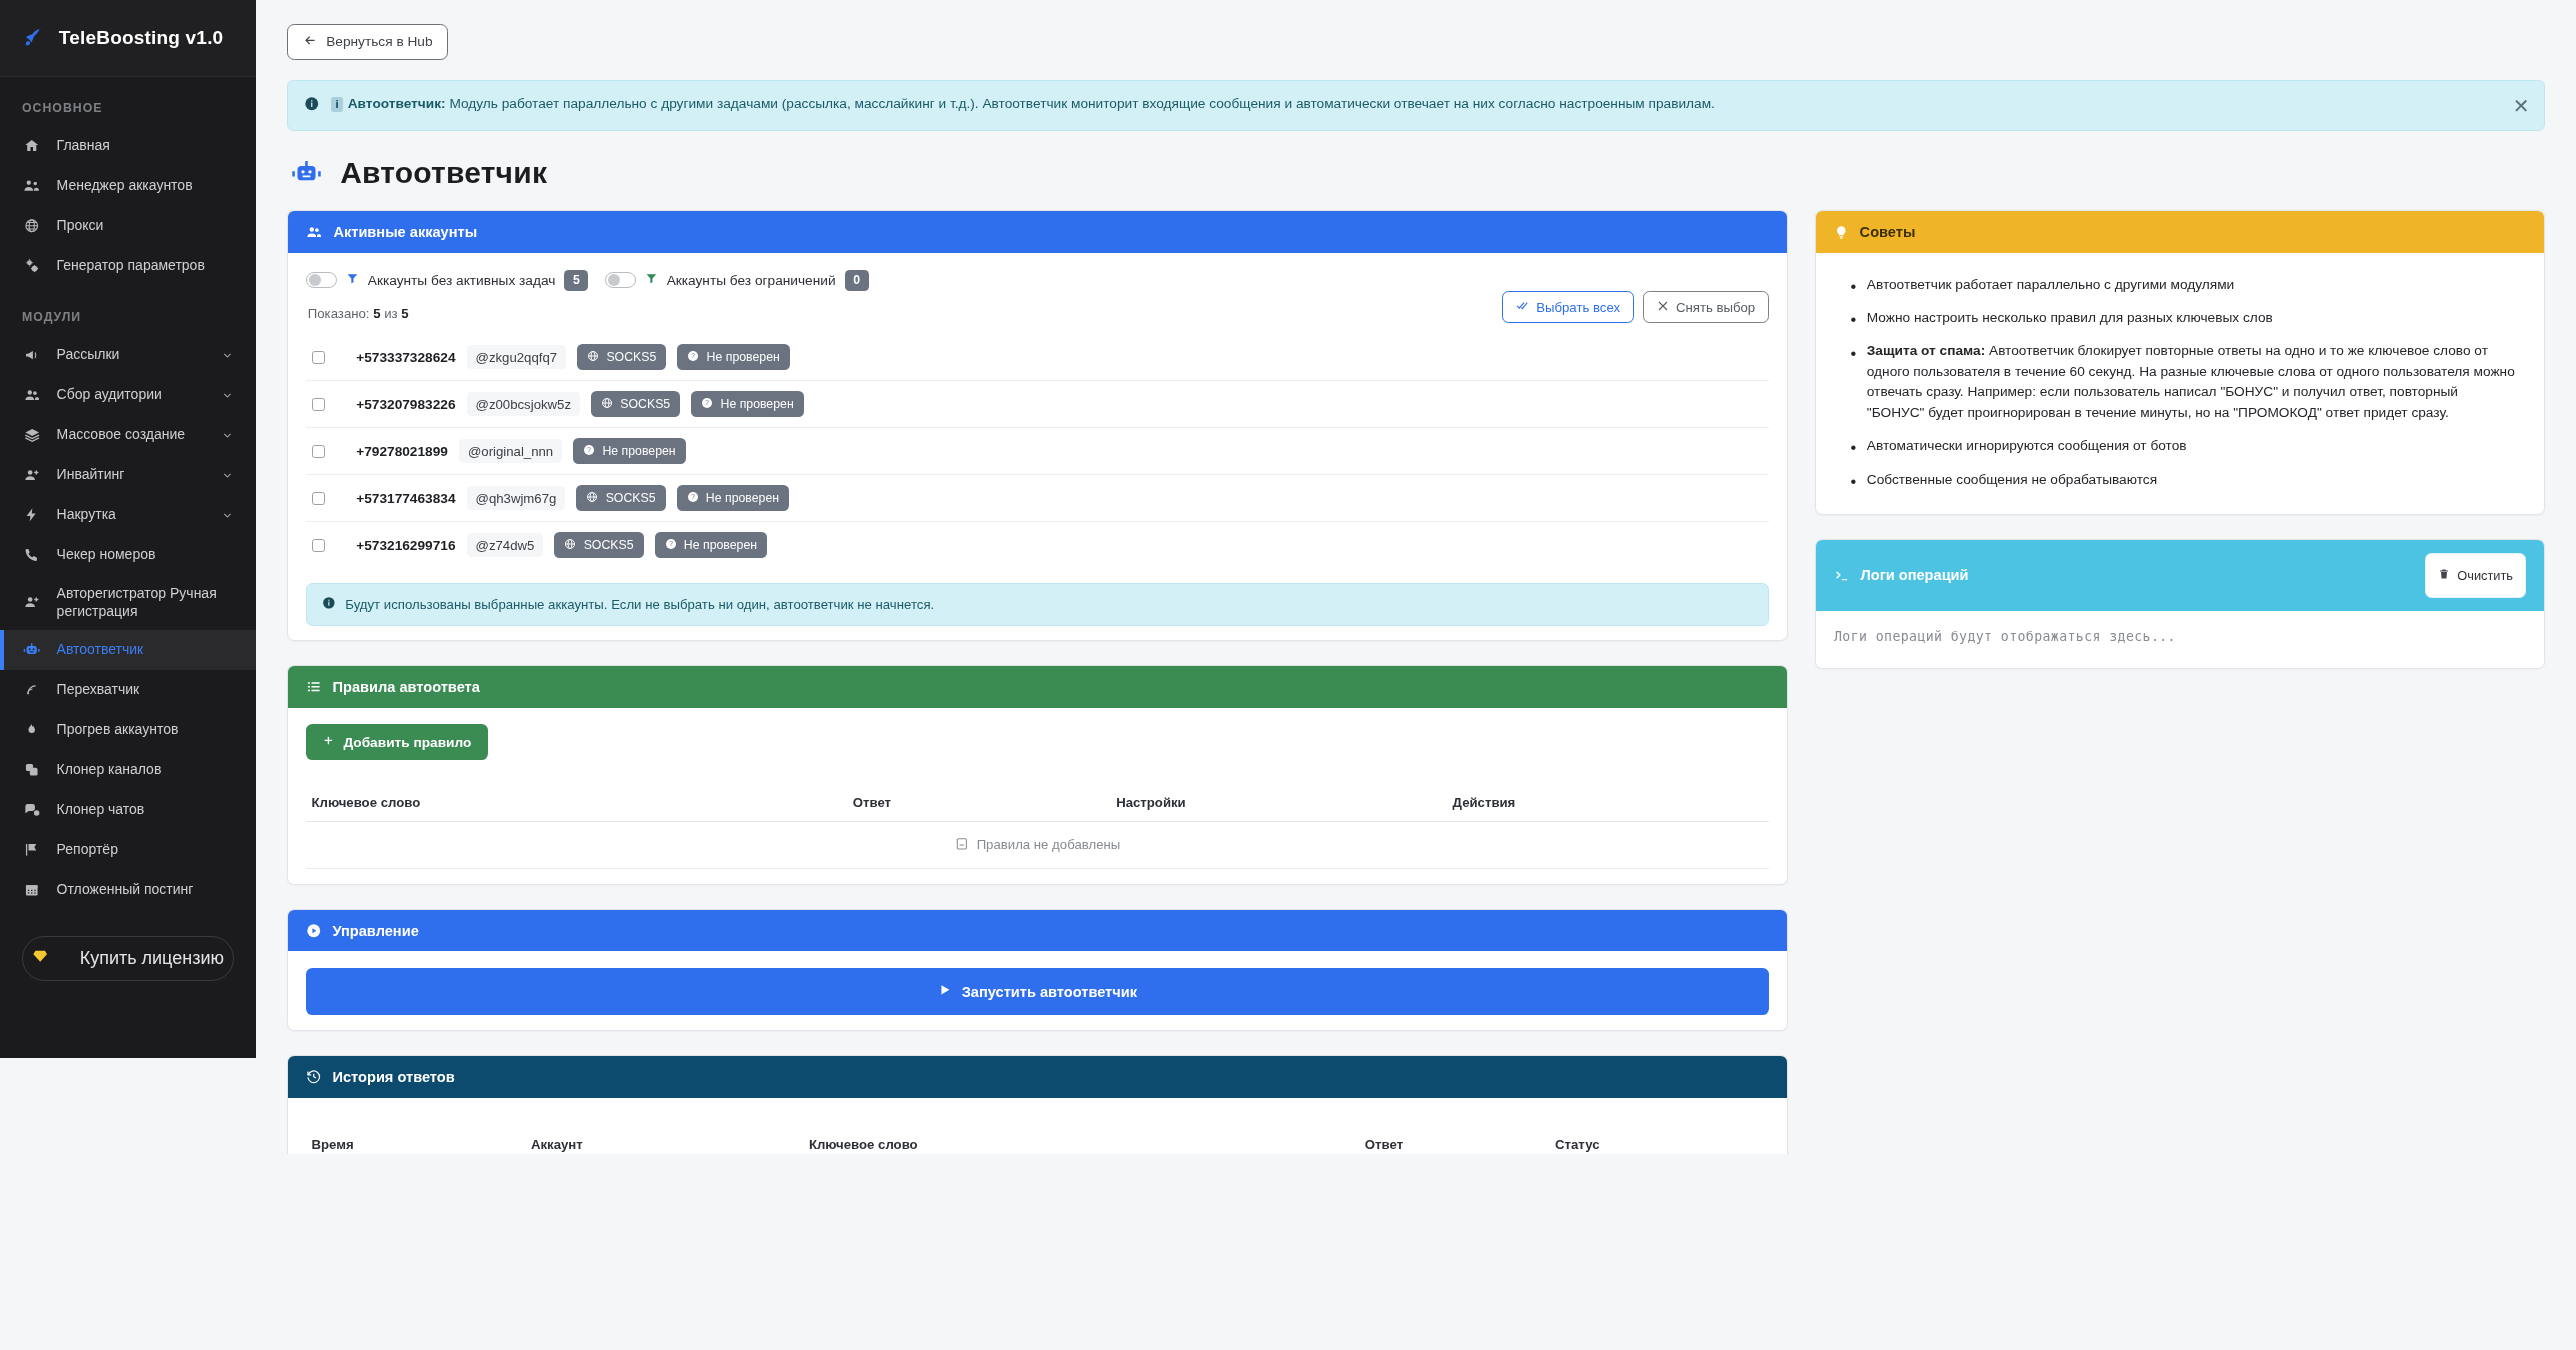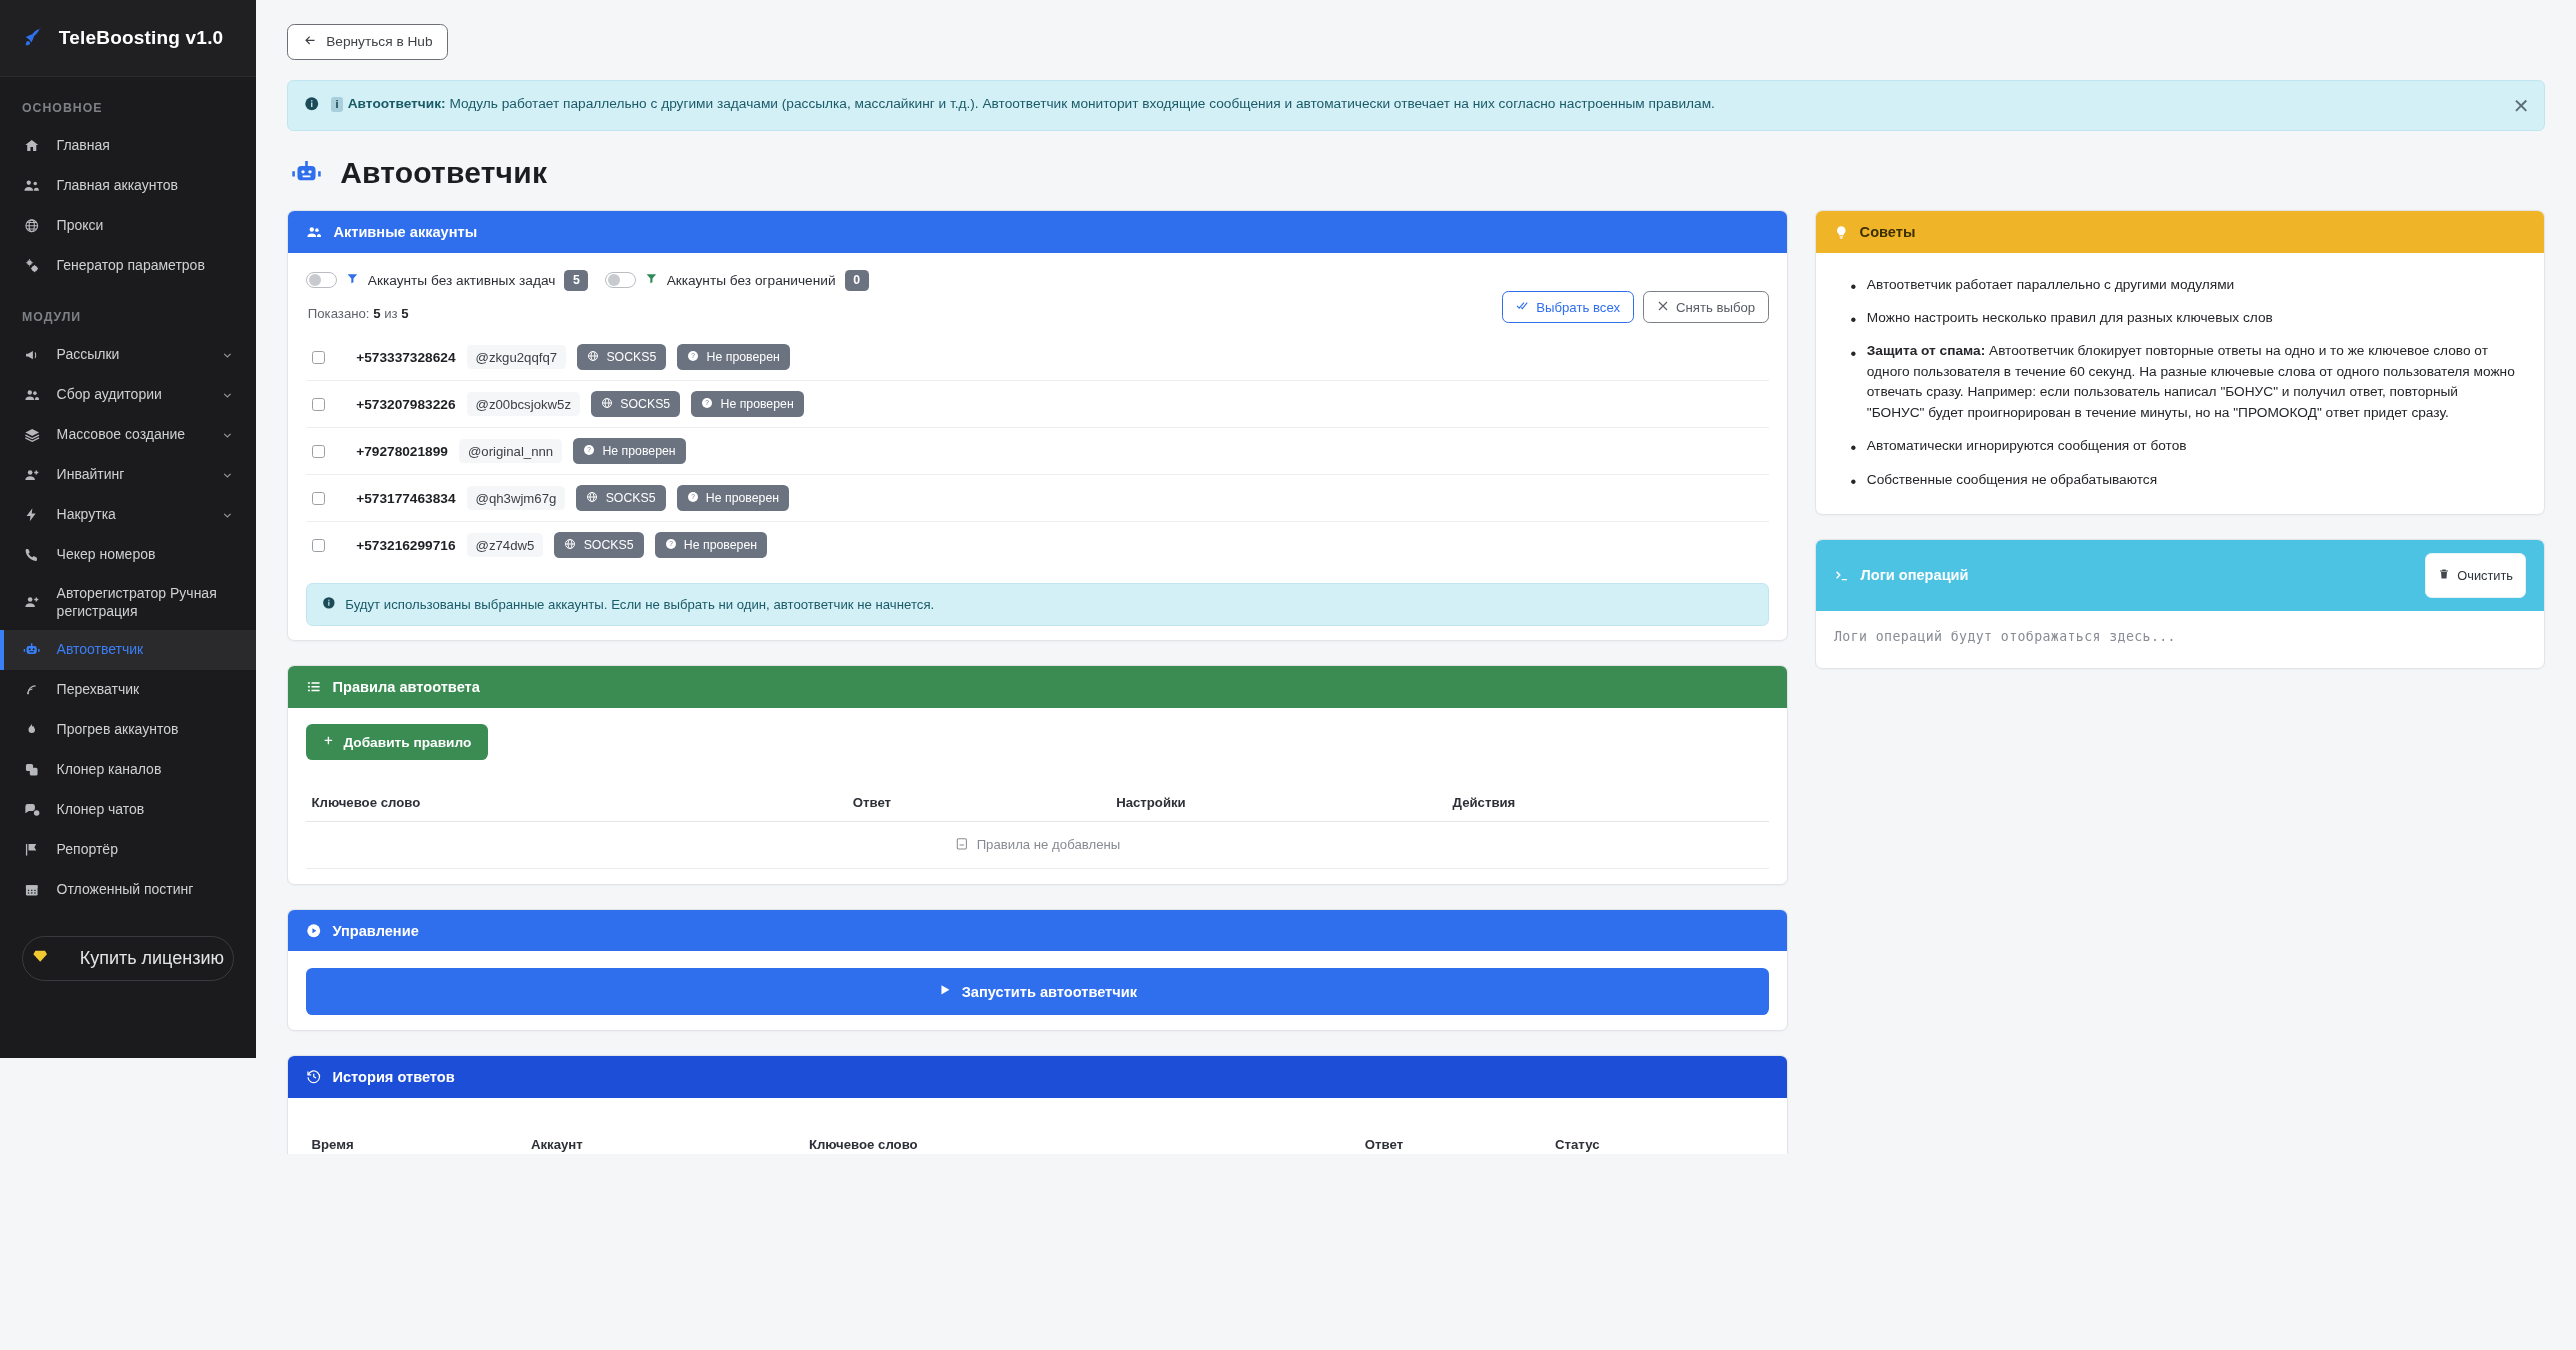--- a/index.html
+++ b/index.html
@@ -97,21 +97,21 @@
   .col-right { flex: 0 0 730px; width: 730px; }
 
   .card { background:#fff; border:0.9px solid #e2e4e8; border-radius:7.3px; margin-bottom: 24px; overflow:hidden; box-shadow: 0 0.9px 1.8px rgba(16,24,40,.04); }
   .card-head {
     display:flex; align-items:center; gap: 11px;
     padding: 12.8px 18px; font-size: 14.6px; font-weight: 600; color:#fff;
   }
   .card-head .head-ico { display:flex; align-items:center; }
   .card-head.blue { background:#2f6fed; }
   .card-head.green { background:#3a8c53; }
-  .card-head.grey { background:#1d4ed8; }
+  .card-head.grey { background:#0c4a6e; }
   .card-head.yellow { background:#f0b429; color:#3d3000; }
   .card-head.cyan { background:#4cc3e3; }
   .card-body { padding: 16.4px 18px 14.6px 18px; }
 
   
   .filter-row { display:flex; align-items:center; gap: 11px; font-size: 13.7px; color:#2c2f35; }
   .switch { width: 31px; height: 16.4px; border-radius: 9px; background:#fff; border:0.9px solid #b9bcc2; position:relative; flex:0 0 31px; cursor:pointer;}
   .switch::after { content:""; position:absolute; left:1.8px; top:1.4px; width:12px; height:12px; border-radius:50%; background:#c7cace; }
   .filter-item { display:flex; align-items:center; gap: 9px; }
   .filter-badge { background:#6b7280; color:#fff; border-radius:4.6px; font-size:12.3px; font-weight:bold; padding: 3.7px 8.2px; min-width:24px; text-align:center; }
@@ -214,21 +214,21 @@
 
     <div class="nav-item">
       <span class="nav-ico">
         <svg width="17.3" height="17.3" viewBox="0 0 24 24" fill="currentColor">
             <circle cx="8" cy="8" r="3"></circle>
             <circle cx="17" cy="9" r="2.4"></circle>
             <path d="M2 19c0-3.3 2.7-5 6-5s6 1.7 6 5z"></path>
             <path d="M15 19c0-2.4 1.1-4 4-4 2 0 3 1.2 3 4z"></path>
           </svg>
       </span>
-      <span class="nav-label">Главная аккаунтов</span>
+      <span class="nav-label">Менеджер аккаунтов</span>
     </div>
 
     <div class="nav-item">
       <span class="nav-ico">
         <svg width="15.5" height="15.5" viewBox="0 0 24 24" fill="none" stroke="currentColor" stroke-width="1.8">
             <circle cx="12" cy="12" r="9"></circle>
             <ellipse cx="12" cy="12" rx="4" ry="9"></ellipse>
             <path d="M3 12h18M4.5 7h15M4.5 17h15"></path>
           </svg>
       </span>

